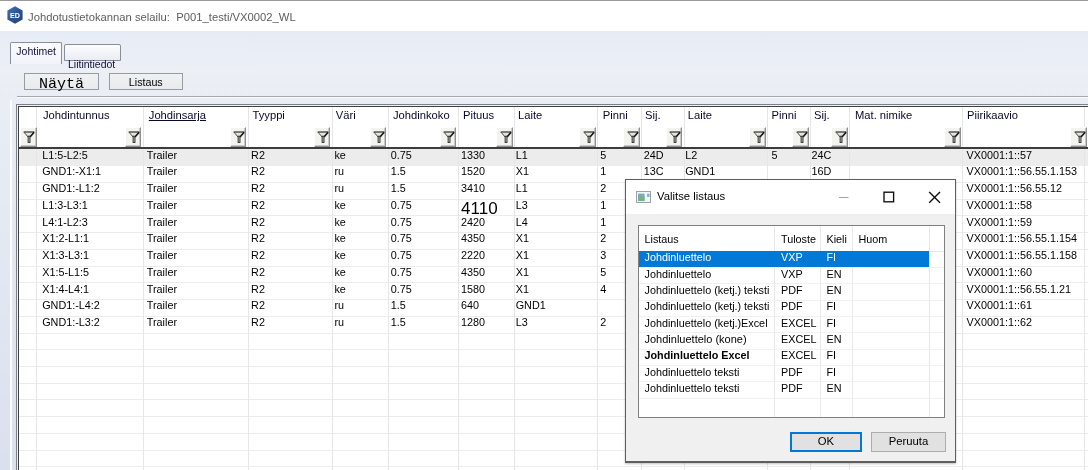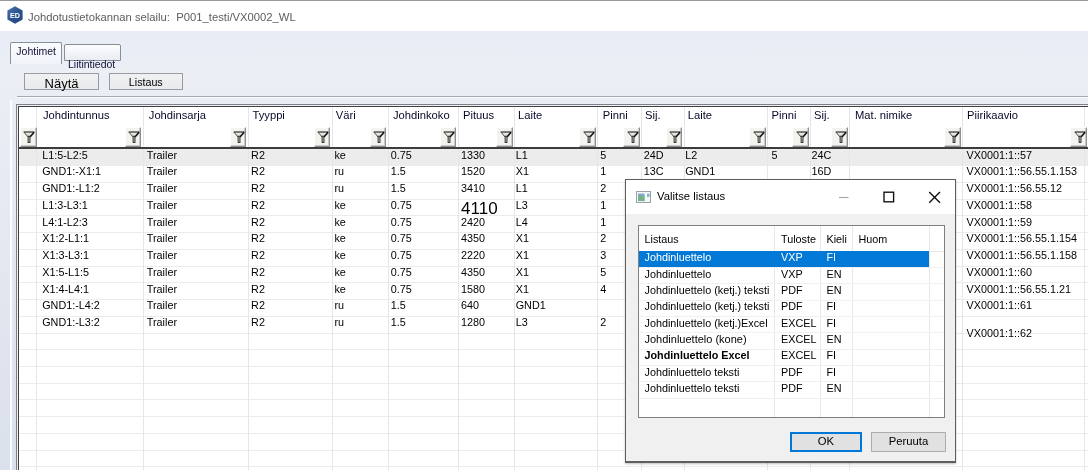--- a/index.html
+++ b/index.html
@@ -29,21 +29,21 @@
 border-radius:2px 2px 0 0;box-sizing:border-box;"></div>
 <div class="txt" style="left:16.3px;top:45px;font-size:10.5px;color:#10103a;">Johtimet</div>
 <div class="abs" style="left:63.5px;top:43.5px;width:57px;height:17.5px;
 background:linear-gradient(180deg,#fdfdfe,#e9ecf2);border:1px solid #898f99;
 border-radius:2px 2px 0 0;box-sizing:border-box;"></div>
 <div class="txt" style="left:68px;top:45px;font-size:10.5px;color:#10103a;margin-top:13px;">Liitintiedot</div>
 <div class="abs" style="left:24px;top:72.5px;width:75px;height:17px;
 background:linear-gradient(180deg,#f0f1f3,#e8eaec);border:1px solid #979ca4;box-sizing:border-box;"></div>
 <div class="abs" style="left:108.5px;top:72.5px;width:74.5px;height:17px;
 background:linear-gradient(180deg,#f0f1f3,#e8eaec);border:1px solid #979ca4;box-sizing:border-box;"></div>
-<div class="txt" style="left:24px;top:76px;width:75px;text-align:center;font-size:13px;color:#000;">Näytä</div>
+<div class="txt" style="left:24px;top:76px;width:75px;text-align:center;font-size:15px;color:#000;font-family:Liberation Mono, monospace;">Näytä</div>
 <div class="txt" style="left:108.5px;top:76px;width:74.5px;text-align:center;font-size:10.7px;color:#000;">Listaus</div>
 <div class="abs" style="left:17px;top:96px;width:1071px;height:1px;background:#a3a8b1;"></div>
 <div class="abs" style="left:17px;top:97px;width:1071px;height:1px;background:#fafbfd;"></div>
 <div class="abs" style="left:15.7px;top:103.7px;width:1072.3px;height:366.3px;border:1.3px solid #7b8089;border-right:none;border-bottom:none;box-sizing:border-box;background:#eef0f2;"></div>
 <div class="abs" style="left:18px;top:106px;width:1070px;height:364px;border:1px solid #404040;border-right:none;border-bottom:none;box-sizing:border-box;background:#ffffff;"></div>
 <div class="abs" style="left:19px;top:107px;width:1069px;height:363px;overflow:hidden;" id="grid">
 <div class="abs" style="left:0;top:41.50px;width:1069px;height:16.73px;background:#ececec;"></div>
 <div class="abs" style="left:0;top:58.23px;width:1069px;height:1px;background:#ebecee;"></div>
 <div class="abs" style="left:0;top:74.96px;width:1069px;height:1px;background:#ebecee;"></div>
 <div class="abs" style="left:0;top:91.69px;width:1069px;height:1px;background:#ebecee;"></div>
@@ -72,21 +72,21 @@
 <div class="abs" style="left:495.00px;top:0;width:1px;height:363px;background:#e4e6e9;"></div>
 <div class="abs" style="left:578.00px;top:0;width:1px;height:363px;background:#e4e6e9;"></div>
 <div class="abs" style="left:622.00px;top:0;width:1px;height:363px;background:#e4e6e9;"></div>
 <div class="abs" style="left:664.50px;top:0;width:1px;height:363px;background:#e4e6e9;"></div>
 <div class="abs" style="left:748.00px;top:0;width:1px;height:363px;background:#e4e6e9;"></div>
 <div class="abs" style="left:791.00px;top:0;width:1px;height:363px;background:#e4e6e9;"></div>
 <div class="abs" style="left:830.00px;top:0;width:1px;height:363px;background:#e4e6e9;"></div>
 <div class="abs" style="left:943.00px;top:0;width:1px;height:363px;background:#e4e6e9;"></div>
 <div class="abs" style="left:1064.70px;top:0;width:1px;height:363px;background:#e4e6e9;"></div>
 <div class="txt" style="left:24.00px;top:2.4px;font-size:11.2px;color:#08082a;">Johdintunnus</div>
-<div class="txt" style="left:129.80px;top:2.4px;font-size:11.2px;color:#08082a;">Johdinsarja</div>
+<div class="txt" style="left:129.80px;top:2.4px;font-size:11.2px;color:#08082a;text-decoration:underline;">Johdinsarja</div>
 <div class="txt" style="left:233.50px;top:2.4px;font-size:11.2px;color:#08082a;">Tyyppi</div>
 <div class="txt" style="left:316.80px;top:2.4px;font-size:11.2px;color:#08082a;">Väri</div>
 <div class="txt" style="left:374.00px;top:2.4px;font-size:11.2px;color:#08082a;">Johdinkoko</div>
 <div class="txt" style="left:444.00px;top:2.4px;font-size:11.2px;color:#08082a;">Pituus</div>
 <div class="txt" style="left:499.00px;top:2.4px;font-size:11.2px;color:#08082a;">Laite</div>
 <div class="txt" style="left:583.80px;top:2.4px;font-size:11.2px;color:#08082a;">Pinni</div>
 <div class="txt" style="left:626.00px;top:2.4px;font-size:11.2px;color:#08082a;">Sij.</div>
 <div class="txt" style="left:668.80px;top:2.4px;font-size:11.2px;color:#08082a;">Laite</div>
 <div class="txt" style="left:752.50px;top:2.4px;font-size:11.2px;color:#08082a;">Pinni</div>
 <div class="txt" style="left:795.00px;top:2.4px;font-size:11.2px;color:#08082a;">Sij.</div>
@@ -340,21 +340,21 @@
 <div class="txt" style="left:496.70px;top:192.27px;font-size:10.8px;color:#000;">GND1</div>
 <div class="txt" style="left:947.50px;top:192.27px;font-size:10.8px;color:#000;">VX0001:1::61</div>
 <div class="txt" style="left:23.20px;top:209.00px;font-size:10.8px;color:#000;">GND1:-L3:2</div>
 <div class="txt" style="left:127.80px;top:209.00px;font-size:10.8px;color:#000;">Trailer</div>
 <div class="txt" style="left:232.10px;top:209.00px;font-size:10.8px;color:#000;">R2</div>
 <div class="txt" style="left:315.40px;top:209.00px;font-size:10.8px;color:#000;">ru</div>
 <div class="txt" style="left:371.70px;top:209.00px;font-size:10.8px;color:#000;">1.5</div>
 <div class="txt" style="left:442.10px;top:209.00px;font-size:10.8px;color:#000;">1280</div>
 <div class="txt" style="left:496.70px;top:209.00px;font-size:10.8px;color:#000;">L3</div>
 <div class="txt" style="left:581.30px;top:209.00px;font-size:10.8px;color:#000;">2</div>
-<div class="txt" style="left:947.50px;top:209.00px;font-size:10.8px;color:#000;margin-top:11px;">VX0001:1::62</div>
+<div class="txt" style="left:947.50px;top:209.00px;font-size:10.8px;color:#000;">VX0001:1::62</div>
 </div>
 <div class="abs" style="left:625px;top:179px;width:331px;height:284px;
 background:#f0f0f0;border:1px solid #5e5e5e;border-bottom-width:2px;box-sizing:border-box;box-shadow:0 1px 2px rgba(0,0,0,0.25);">
 <div class="abs" style="left:0;top:0;width:329px;height:34px;background:#ffffff;"></div>
 <svg class="abs" style="left:10px;top:11px;" width="15" height="12" viewBox="0 0 15 12">
 <rect x="0.5" y="0.5" width="14" height="11" fill="#f4f6f8" stroke="#9aa3ac"></rect>
 <rect x="2" y="2.6" width="6.5" height="7.5" fill="#7fa8c8"></rect>
 <rect x="2" y="5" width="6.5" height="5" fill="#74b37c" opacity="0.85"></rect>
 <rect x="11" y="2.6" width="2.6" height="3.4" fill="#89b5d4"></rect>
 </svg>

